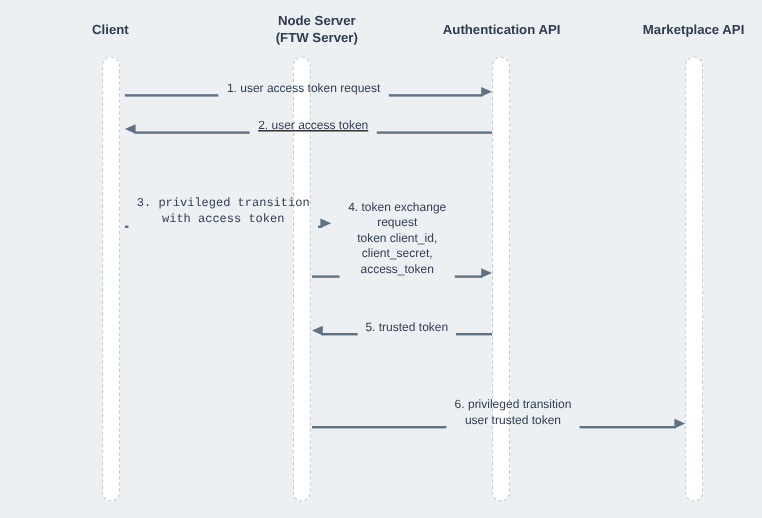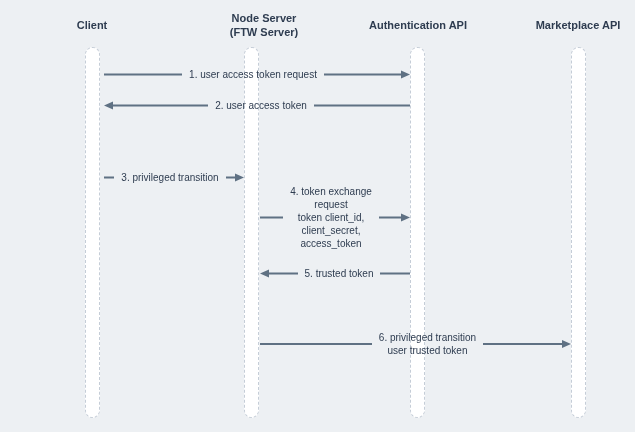--- a/index.html
+++ b/index.html
@@ -48,21 +48,21 @@
     width: 15px;
     height: 371px;
     background: var(--lifeline-fill);
     border: 1px dashed var(--lifeline-border);
     border-radius: 8px;
   }
   
   .message {
     position: absolute;
     display: flex;
-    align-items: center;
+    align-items: flex-end;
     transform: translateY(-50%);
   }
   .seg {
     flex: 1;
     height: 2px;
     min-width: 3px;
     background: var(--line);
   }
   .msg-label {
     margin: 0 7px;
@@ -116,39 +116,40 @@
 
   <div class="message" style="top:74px; left:104px; width:306px;">
     <div class="seg"></div>
     <div class="msg-label">
       <span>1. user access token request</span>
     </div>
     <div class="seg"></div>
     <div class="arrow-right"></div>
   </div>
 
-  <div class="message" style="top:105px; left:104px; width:306px;">
+  <div class="message" style="top:105px; left:104px; width:306px;text-decoration:underline;">
     <div class="arrow-left"></div>
     <div class="seg"></div>
     <div class="msg-label">
       <span>2. user access token</span>
     </div>
     <div class="seg"></div>
   </div>
 
-  <div class="message" style="top:177px; left:104px; width:140px;">
+  <div class="message" style="top:177px; left:104px; width:140px;font-family:Liberation Mono, monospace;">
     <div class="seg"></div>
     <div class="msg-label">
       <span>3. privileged transition</span>
+      <span>with access token</span>
     </div>
     <div class="seg"></div>
     <div class="arrow-right"></div>
   </div>
 
-  <div class="message" style="top:217px; left:260px; width:150px;">
+  <div class="message" style="top:199px; left:260px; width:150px;">
     <div class="seg"></div>
     <div class="msg-label">
       <span>4. token exchange</span>
       <span>request</span>
       <span>token client_id,</span>
       <span>client_secret,</span>
       <span>access_token</span>
     </div>
     <div class="seg"></div>
     <div class="arrow-right"></div>

